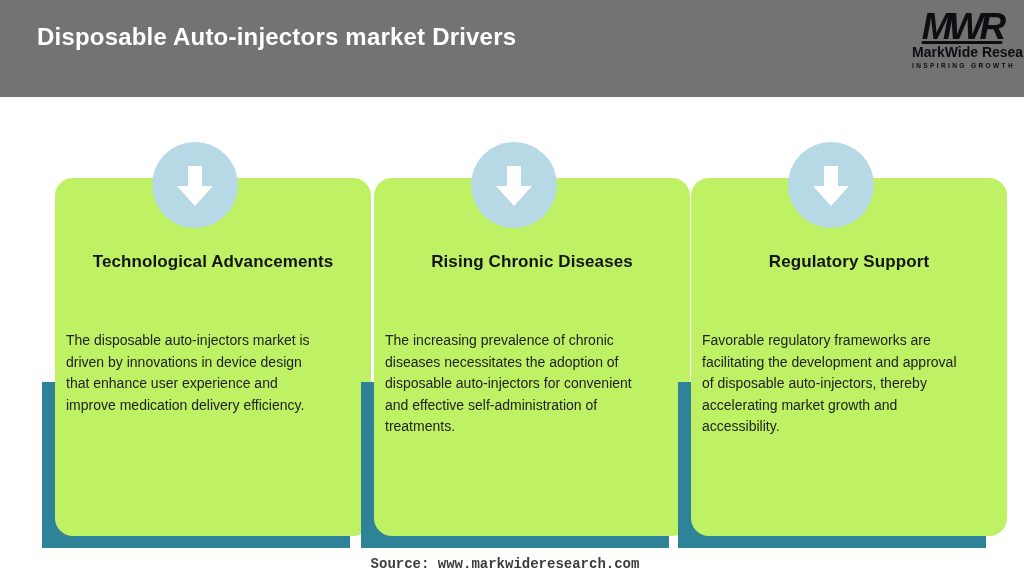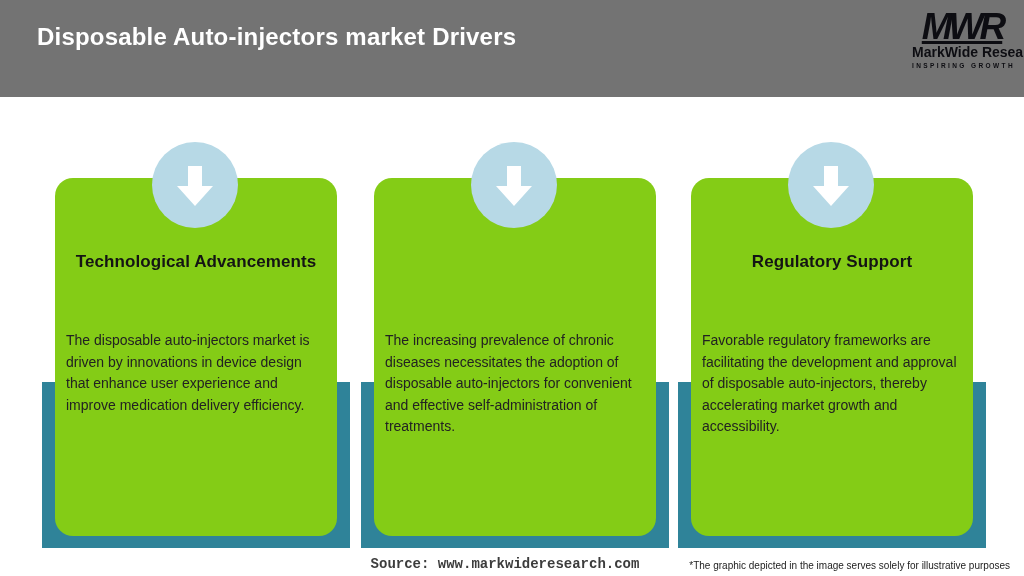--- a/index.html
+++ b/index.html
@@ -21,21 +21,21 @@
   .logo-name{font-size:14px;font-weight:bold;margin-top:-1px;white-space:nowrap;}
   .logo-tagline{font-size:6.5px;font-weight:bold;letter-spacing:2.4px;margin-top:2px;white-space:nowrap;}
   
   .driver{position:absolute;top:142px;width:308px;height:406px;}
   .driver.d1{left:42px;}
   .driver.d2{left:361px;}
   .driver.d3{left:678px;}
   .ribbon{position:absolute;left:0;top:240px;width:308px;height:166px;background:#2F8399;}
   .card{
     position:absolute;left:13px;top:36px;width:282px;height:358px;
-    background:#84cc16;border-radius:18px;
+    background:#bef264;border-radius:18px;padding-left:34px;
   }
   .badge{
     position:absolute;left:110px;top:0;width:86px;height:86px;border-radius:50%;
     background:#B7D9E6;display:flex;align-items:center;justify-content:center;
   }
   .badge svg{display:block;margin-top:2px;}
   .card-title{
     position:absolute;left:0;top:74px;width:100%;text-align:center;
     font-size:17px;font-weight:bold;color:#141414;letter-spacing:.1px;
   }
@@ -78,20 +78,21 @@
         <svg width="48" height="44" viewBox="0 0 48 44">
           <path d="M17 2 h14 v20 h11 L24 42 L6 22 h11 z" fill="#ffffff"></path>
         </svg>
       </span>
     </div>
   </div>
 
   <div class="driver d2">
     <div class="ribbon"></div>
     <div class="card">
+      <div class="card-title">Rising Chronic Diseases</div>
       <div class="card-body">The increasing prevalence of chronic diseases necessitates the adoption of disposable auto-injectors for convenient and effective self-administration of treatments.</div>
     </div>
     <div class="badge">
       <span>
         <svg width="48" height="44" viewBox="0 0 48 44">
           <path d="M17 2 h14 v20 h11 L24 42 L6 22 h11 z" fill="#ffffff"></path>
         </svg>
       </span>
     </div>
   </div>
@@ -105,15 +106,14 @@
     <div class="badge">
       <span>
         <svg width="48" height="44" viewBox="0 0 48 44">
           <path d="M17 2 h14 v20 h11 L24 42 L6 22 h11 z" fill="#ffffff"></path>
         </svg>
       </span>
     </div>
   </div>
 
   <div class="source-text">Source: www.markwideresearch.com</div>
-  <div class="disclaimer-text">*The graphic depicted in the image serves solely for illustrative purposes</div>
 
 </div>
 
 </body></html>

